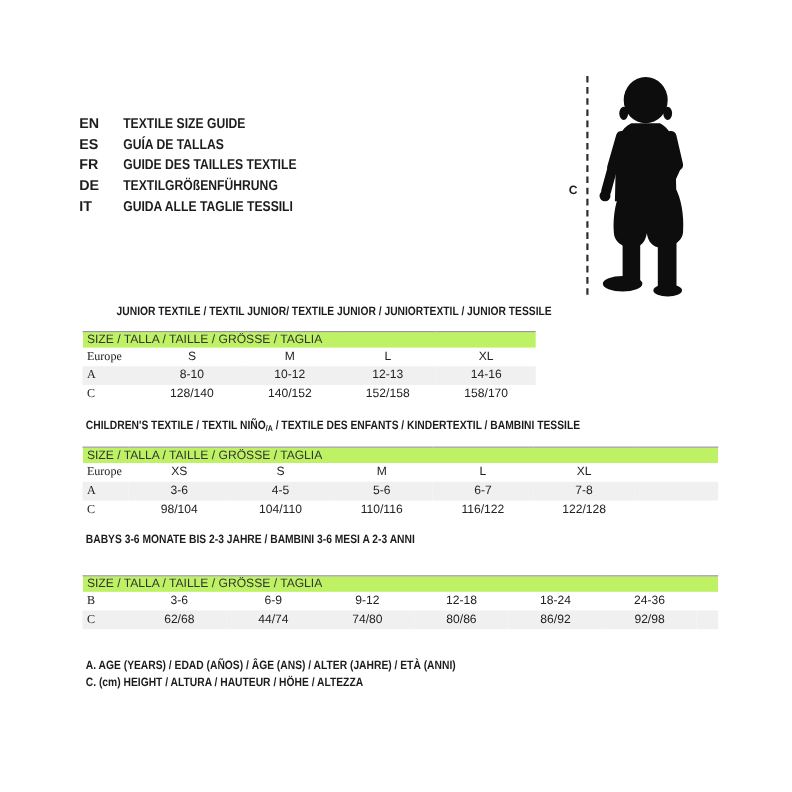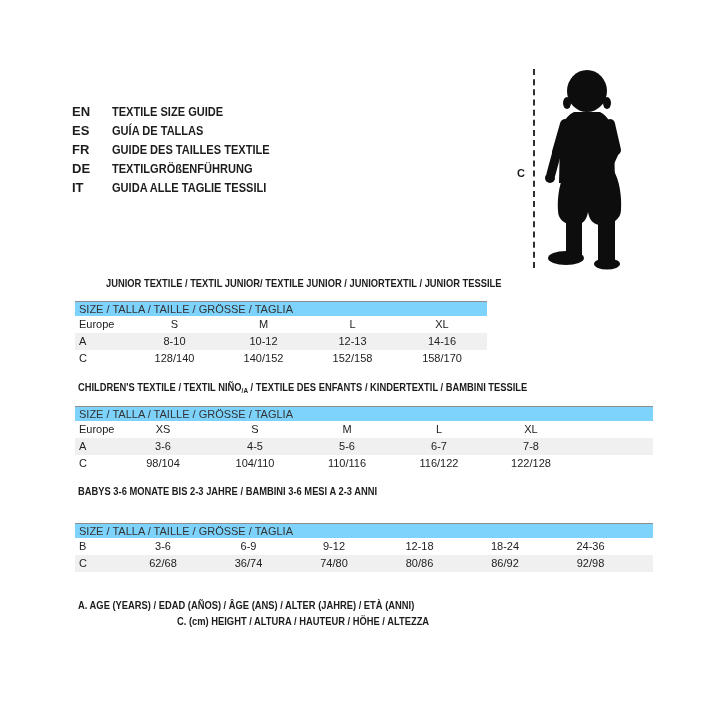--- a/index.html
+++ b/index.html
@@ -25,30 +25,30 @@
   .title-children { left:78px; top:380px;text-align:right; }
   .title-babies { left:78px; top:484px; }
   .sub { font-size:7.5px; vertical-align:-2px; }
 
   
   .size-table { position:absolute; border-collapse:collapse; table-layout:fixed; font-size:11px; }
   .tbl-junior { left:75px; top:301px; width:412px; }
   .tbl-children { left:75px; top:406px; width:578px; }
   .tbl-babies { left:75px; top:523px; width:578px; }
   .size-table th {
-    background:#7dd3fc; border-top:1px solid #8e8e8e; height:14px;
+    background:#bef264; border-top:1px solid #8e8e8e; height:14px;
     font-weight:normal; text-align:left; padding:0 0 0 4px; color:#333333;
     font-size:11px; line-height:14px; white-space:nowrap; overflow:hidden;
   }
   .size-table td { height:17px; line-height:17px; text-align:center; padding:0; color:#222222; white-space:nowrap; }
-  .size-table td.lbl { text-align:left; padding-left:4px; }
+  .size-table td.lbl { text-align:left; padding-left:4px;font-family:Liberation Serif, serif; }
   .size-table tr.alt { background:#f0f0f0; }
 
   
-  .legend { position:absolute; left:78px; top:597px;text-align:right; }
+  .legend { position:absolute; left:78px; top:597px; }
   .legend-line { height:16px; line-height:16px; font-size:11px; font-weight:bold; white-space:nowrap; }
 </style>
 </head>
 <body>
 
 <div class="canvas">
 
   <div class="lang-block">
     <div class="lang-row">
       <span class="lang-code">EN</span><span class="condensed">TEXTILE SIZE GUIDE</span>
@@ -205,21 +205,21 @@
         <td>6-9</td>
         <td>9-12</td>
         <td>12-18</td>
         <td>18-24</td>
         <td>24-36</td>
         <td></td>
       </tr>
       <tr class="alt">
         <td class="lbl">C</td>
         <td>62/68</td>
-        <td>36/74</td>
+        <td>44/74</td>
         <td>74/80</td>
         <td>80/86</td>
         <td>86/92</td>
         <td>92/98</td>
         <td></td>
       </tr>
     </tbody>
   </table>
 
   <div class="legend">

